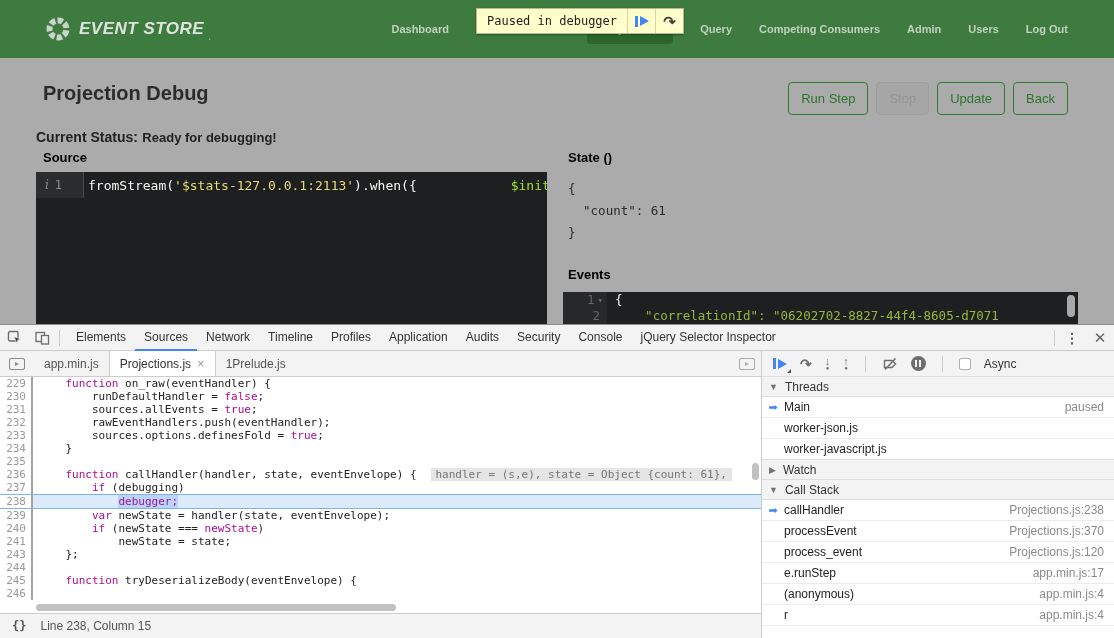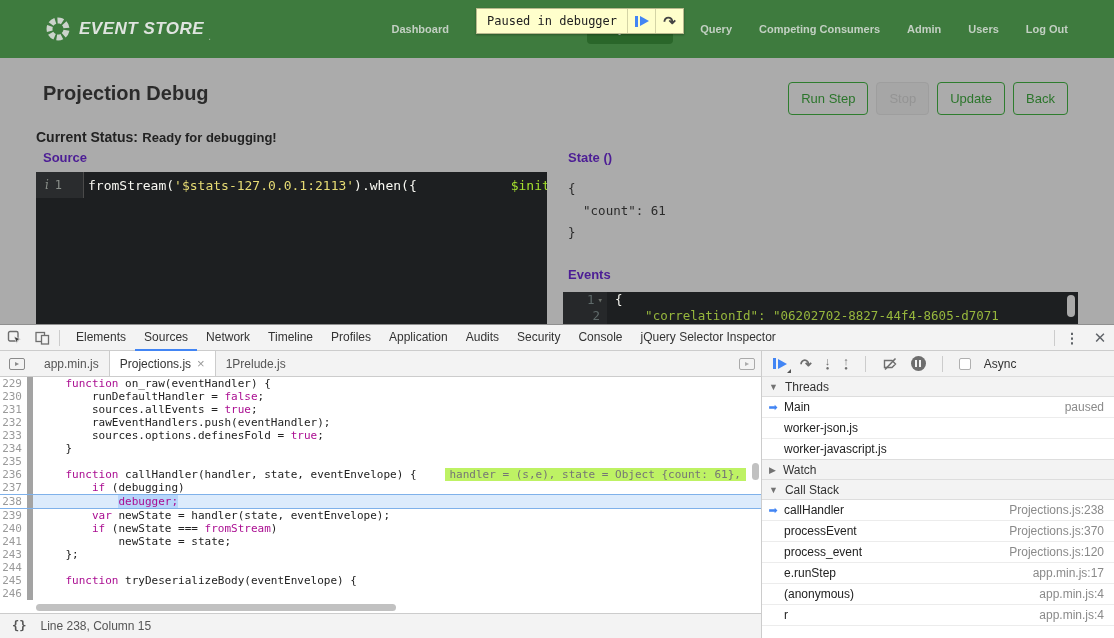--- a/index.html
+++ b/index.html
@@ -31,21 +31,21 @@
   
   .content { position:relative; height:266px; background:#ababab; }
   .page-title { position:absolute; left:43px; top:24px; font-size:20px; color:#2b2b2b; }
   .action-buttons { position:absolute; right:46px; top:24px; display:flex; gap:8px; }
   .btn { font-family:"Liberation Sans", sans-serif; font-size:13px; padding:8px 12px; border-radius:4px;
          background:transparent; border:1px solid #2e7d2e; color:#2b752b; cursor:pointer; }
   .btn.disabled { background:#a6a6a6; border-color:#9e9e9e; color:#949494; cursor:default; }
   .status-line { position:absolute; left:36px; top:70px; color:#222; }
   .cs-label { font-size:14px; font-weight:bold; }
   .cs-value { font-size:13px; font-weight:bold; }
-  .sec-h { position:absolute; font-size:13px; font-weight:bold; color:#4c1d95; }
+  .sec-h { position:absolute; font-size:13px; font-weight:bold; color:#000000; }
 
   .editor-dark { position:absolute; background:#1d1f21; overflow:hidden; }
   .source-editor { left:36px; top:114px; width:511px; height:152px; }
   .ed-row { display:flex; height:26px; align-items:center; font-family:"DejaVu Sans Mono", monospace; font-size:13px; }
   .ed-gutter { flex:none; width:48px; height:100%; background:#2a2c2e; border-right:1px solid #4a4a4a;
                color:#8a8f8a; display:flex; align-items:center; gap:6px; padding-left:9px; font-size:12px; }
   .ed-gutter i { font-family:"DejaVu Serif", serif; }
   .ed-code { padding-left:4px; white-space:pre; color:#f8f8f2; }
   .st-plain { color:#f8f8f2; }
   .st-string { color:#e6db74; }
@@ -82,28 +82,28 @@
   .panel-icon.dim { border-color:#aaa; color:#aaa; margin:0 6px; }
   .file-tabs { display:flex; height:100%; }
   .file-tab { display:flex; align-items:center; gap:6px; padding:0 10px; font-size:12px; color:#555; cursor:pointer; }
   .file-tab.active { background:#fff; border-left:1px solid #ccc; border-right:1px solid #ccc; color:#333; }
   .file-close { color:#999; font-size:13px; line-height:1; }
   .fb-spacer { flex:1; }
 
   .code-pane { position:relative; height:236px; background:#fff; overflow:hidden; }
   .cl { display:flex; height:13px; line-height:13px; font-family:"DejaVu Sans Mono", monospace; font-size:11px; }
   .cl .ln { flex:none; width:33px; padding-right:5px; text-align:right; color:#9a9a9a; background:#fff;
-            border-right:6px solid #a3a3a3; cursor:pointer; }
+            border-right:2px solid #a3a3a3; cursor:pointer; }
   .cl .ct { flex:1; padding-left:6px; white-space:pre; color:#222; overflow:hidden; }
   .cl.exec { background:#dcebfc; border-top:1px solid #7fb1ea; border-bottom:1px solid #7fb1ea; height:15px; line-height:13px; }
   .cl.exec .ln { background:#fff; }
   .tk-p { color:#222; }
   .tk-k { color:#aa0d91; }
   .tk-ks { color:#aa0d91; background:#b8d6fa; }
-  .tk-a { background:#bef264; color:#757575; margin-left:28px; padding:0 5px;text-align:right; }
+  .tk-a { background:#e5e5e5; color:#757575; margin-left:14px; padding:0 5px;text-align:right; }
   .vthumb { position:absolute; right:2px; top:86px; width:7px; height:17px; border-radius:4px; background:#c1c1c1; }
   .hthumb { position:absolute; left:36px; bottom:2px; width:360px; height:7px; border-radius:4px; background:#c1c1c1; }
 
   .dt-statusbar { height:25px; background:#f3f3f3; border-top:1px solid #ccc; display:flex; align-items:center; font-size:12px; color:#555; }
   .pp-icon { font-family:"DejaVu Sans Mono", monospace; font-weight:bold; margin:0 14px 0 12px; cursor:pointer; color:#555; }
 
   .dt-sidebar { width:353px; border-left:1px solid #ccc; background:#fff; overflow:hidden; }
   .controls { height:26px; background:#f3f3f3; border-bottom:1px solid #ccc; display:flex; align-items:center; gap:13px; padding:0 11px; }
   .ctl { display:flex; align-items:center; justify-content:center; cursor:pointer; position:relative; }
   .ctl .corner { position:absolute; right:-4px; bottom:-4px; width:0; height:0; border-left:4px solid transparent; border-bottom:4px solid #555; }
@@ -310,21 +310,21 @@
               <div class="cl exec">
                 <span class="ln">238</span>
                 <span class="ct"><span class="tk-p">            </span><span class="tk-ks">debugger;</span></span>
               </div>
               <div class="cl">
                 <span class="ln">239</span>
                 <span class="ct"><span class="tk-p">        </span><span class="tk-k">var</span><span class="tk-p"> newState = handler(state, eventEnvelope);</span></span>
               </div>
               <div class="cl">
                 <span class="ln">240</span>
-                <span class="ct"><span class="tk-p">        </span><span class="tk-k">if</span><span class="tk-p"> (newState === </span><span class="tk-k">fromStream</span><span class="tk-p">)</span></span>
+                <span class="ct"><span class="tk-p">        </span><span class="tk-k">if</span><span class="tk-p"> (newState === </span><span class="tk-k">newState</span><span class="tk-p">)</span></span>
               </div>
               <div class="cl">
                 <span class="ln">241</span>
                 <span class="ct"><span class="tk-p">            newState = state;</span></span>
               </div>
               <div class="cl">
                 <span class="ln">243</span>
                 <span class="ct"><span class="tk-p">    };</span></span>
               </div>
               <div class="cl">

